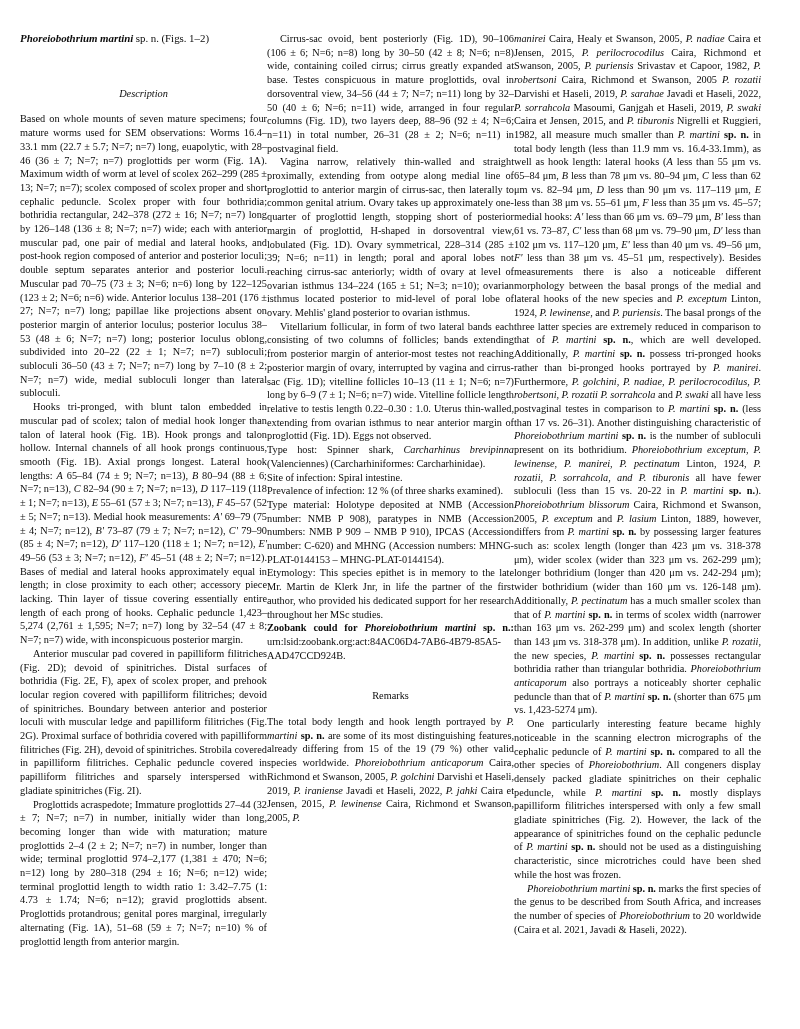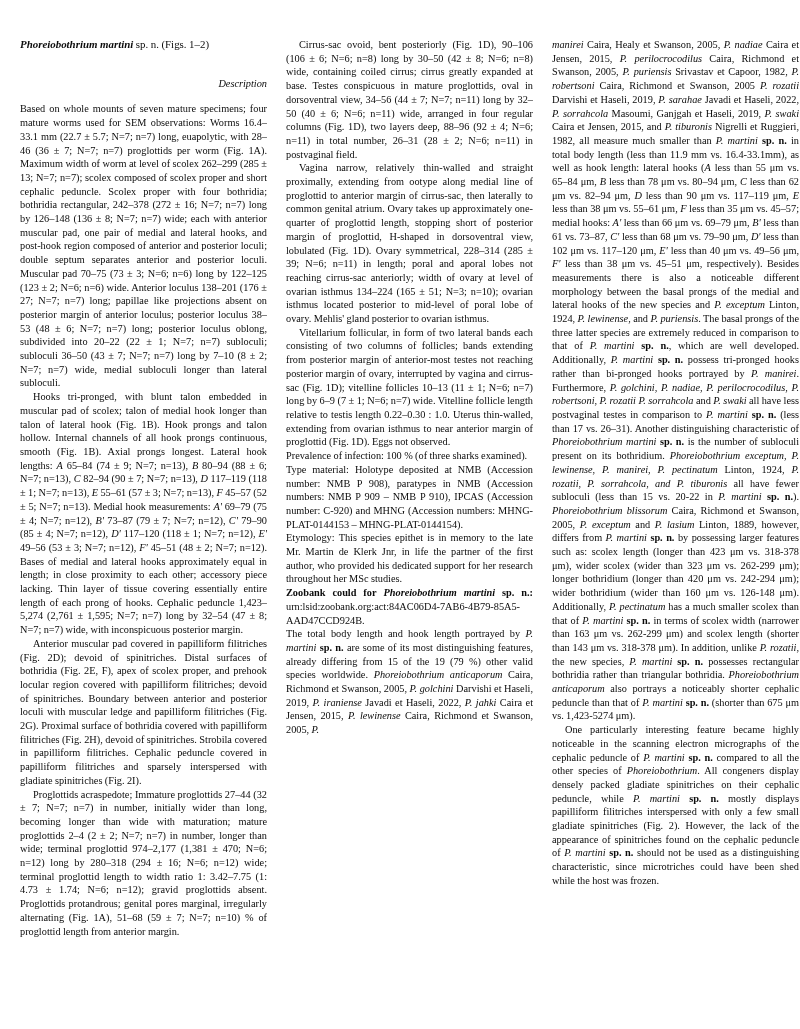--- a/index.html
+++ b/index.html
@@ -16,46 +16,46 @@
   }
   .page {
     position: relative;
     width: 800px;
     height: 1029px;
     background: #ffffff;
   }
   .columns {
     position: absolute;
     left: 20px;
-    top: 38px;
+    top: 32px;
     display: flex;
-    gap: 19px;
+    gap: 0;
   }
   .column {
     width: 247px;
     display: flex;
     flex-direction: column;
     font-size: 10.3px;
     line-height: 13.7px;
     text-align: justify;
     hyphens: auto;
     -webkit-hyphens: auto;
     word-spacing: -0.2px;
   }
   .column p { margin: 0; }
   p.para.indent { text-indent: 13px; }
   p.species-heading {
     font-size: 10.9px;
     margin-bottom: 14px;
     text-align: left;
   }
   p.section-heading {
-    margin-top: 11px;
+    margin-top: 27px;
     margin-bottom: 12px;
-    text-align: right;
+    text-align: center;
   }
   p.section-heading:first-child { margin-top: 0; }
   b { font-weight: bold; }
   i { font-style: italic; }
 </style>
 </head>
 <body>
 
 <div class="page">
   <div class="columns">
@@ -64,24 +64,28 @@
         <p class="section-heading"><i>Description</i></p>
         <p class="para">Based on whole mounts of seven mature specimens; four mature worms used for SEM observations: Worms 16.4–33.1 mm (22.7 ± 5.7; N=7; n=7) long, euapolytic, with 28–46 (36 ± 7; N=7; n=7) proglottids per worm (Fig. 1A). Maximum width of worm at level of scolex 262–299 (285 ± 13; N=7; n=7); scolex composed of scolex proper and short cephalic peduncle. Scolex proper with four bothridia; bothridia rectangular, 242–378 (272 ± 16; N=7; n=7) long by 126–148 (136 ± 8; N=7; n=7) wide; each with anterior muscular pad, one pair of medial and lateral hooks, and post-hook region composed of anterior and posterior loculi; double septum separates anterior and posterior loculi. Muscular pad 70–75 (73 ± 3; N=6; n=6) long by 122–125 (123 ± 2; N=6; n=6) wide. Anterior loculus 138–201 (176 ± 27; N=7; n=7) long; papillae like projections absent on posterior margin of anterior loculus; posterior loculus 38–53 (48 ± 6; N=7; n=7) long; posterior loculus oblong, subdivided into 20–22 (22 ± 1; N=7; n=7) subloculi; subloculi 36–50 (43 ± 7; N=7; n=7) long by 7–10 (8 ± 2; N=7; n=7) wide, medial subloculi longer than lateral subloculi.</p>
         <p class="para indent">Hooks tri-pronged, with blunt talon embedded in muscular pad of scolex; talon of medial hook longer than talon of lateral hook (Fig. 1B). Hook prongs and talon hollow. Internal channels of all hook prongs continuous, smooth (Fig. 1B). Axial prongs longest. Lateral hook lengths: <i>A</i> 65–84 (74 ± 9; N=7; n=13), <i>B</i> 80–94 (88 ± 6; N=7; n=13), <i>C</i> 82–94 (90 ± 7; N=7; n=13), <i>D</i> 117–119 (118 ± 1; N=7; n=13), <i>E</i> 55–61 (57 ± 3; N=7; n=13), <i>F</i> 45–57 (52 ± 5; N=7; n=13). Medial hook measurements: <i>A'</i> 69–79 (75 ± 4; N=7; n=12), <i>B'</i> 73–87 (79 ± 7; N=7; n=12), <i>C'</i> 79–90 (85 ± 4; N=7; n=12), <i>D'</i> 117–120 (118 ± 1; N=7; n=12), <i>E'</i> 49–56 (53 ± 3; N=7; n=12), <i>F'</i> 45–51 (48 ± 2; N=7; n=12). Bases of medial and lateral hooks approximately equal in length; in close proximity to each other; accessory piece lacking. Thin layer of tissue covering essentially entire length of each prong of hooks. Cephalic peduncle 1,423–5,274 (2,761 ± 1,595; N=7; n=7) long by 32–54 (47 ± 8; N=7; n=7) wide, with inconspicuous posterior margin.</p>
         <p class="para indent">Anterior muscular pad covered in papilliform filitriches (Fig. 2D); devoid of spinitriches. Distal surfaces of bothridia (Fig. 2E, F), apex of scolex proper, and prehook locular region covered with papilliform filitriches; devoid of spinitriches. Boundary between anterior and posterior loculi with muscular ledge and papilliform filitriches (Fig. 2G). Proximal surface of bothridia covered with papilliform filitriches (Fig. 2H), devoid of spinitriches. Strobila covered in papilliform filitriches. Cephalic peduncle covered in papilliform filitriches and sparsely interspersed with gladiate spinitriches (Fig. 2I).</p>
         <p class="para indent">Proglottids acraspedote; Immature proglottids 27–44 (32 ± 7; N=7; n=7) in number, initially wider than long, becoming longer than wide with maturation; mature proglottids 2–4 (2 ± 2; N=7; n=7) in number, longer than wide; terminal proglottid 974–2,177 (1,381 ± 470; N=6; n=12) long by 280–318 (294 ± 16; N=6; n=12) wide; terminal proglottid length to width ratio 1: 3.42–7.75 (1: 4.73 ± 1.74; N=6; n=12); gravid proglottids absent. Proglottids protandrous; genital pores marginal, irregularly alternating (Fig. 1A), 51–68 (59 ± 7; N=7; n=10) % of proglottid length from anterior margin.</p>
       </div>
     <div class="column">
         <p class="para indent">Cirrus-sac ovoid, bent posteriorly (Fig. 1D), 90–106 (106 ± 6; N=6; n=8) long by 30–50 (42 ± 8; N=6; n=8) wide, containing coiled cirrus; cirrus greatly expanded at base. Testes conspicuous in mature proglottids, oval in dorsoventral view, 34–56 (44 ± 7; N=7; n=11) long by 32–50 (40 ± 6; N=6; n=11) wide, arranged in four regular columns (Fig. 1D), two layers deep, 88–96 (92 ± 4; N=6; n=11) in total number, 26–31 (28 ± 2; N=6; n=11) in postvaginal field.</p>
         <p class="para indent">Vagina narrow, relatively thin-walled and straight proximally, extending from ootype along medial line of proglottid to anterior margin of cirrus-sac, then laterally to common genital atrium. Ovary takes up approximately one-quarter of proglottid length, stopping short of posterior margin of proglottid, H-shaped in dorsoventral view, lobulated (Fig. 1D). Ovary symmetrical, 228–314 (285 ± 39; N=6; n=11) in length; poral and aporal lobes not reaching cirrus-sac anteriorly; width of ovary at level of ovarian isthmus 134–224 (165 ± 51; N=3; n=10); ovarian isthmus located posterior to mid-level of poral lobe of ovary. Mehlis' gland posterior to ovarian isthmus.</p>
         <p class="para indent">Vitellarium follicular, in form of two lateral bands each consisting of two columns of follicles; bands extending from posterior margin of anterior-most testes not reaching posterior margin of ovary, interrupted by vagina and cirrus-sac (Fig. 1D); vitelline follicles 10–13 (11 ± 1; N=6; n=7) long by 6–9 (7 ± 1; N=6; n=7) wide. Vitelline follicle length relative to testis length 0.22–0.30 : 1.0. Uterus thin-walled, extending from ovarian isthmus to near anterior margin of proglottid (Fig. 1D). Eggs not observed.</p>
-        <p class="para">Prevalence of infection: 100 % (of three sharks examined).</p>
-        <p class="para">Type material: Holotype deposited at NMB (Accession number: NMB P 908), paratypes in NMB (Accession numbers: NMB P 909 – NMB P 910), IPCAS (Accession number: C-920) and MHNG (Accession numbers: MHNG-PLAT-0144153 – MHNG-PLAT-0144154).</p>
+        <p class="para">Type host: Spinner shark, <i>Carcharhinus brevipinna</i> (Valenciennes) (Carcharhiniformes: Carcharhinidae).</p>
+        <p class="para">Site of infection: Spiral intestine.</p>
+        <p class="para">Prevalence of infection: 12 % (of three sharks examined).</p>
+        <p class="para">Type material: Holotype deposited at NMB (Accession number: NMB P 908), paratypes in NMB (Accession numbers: NMB P 909 – NMB P 910), IPCAS (Accession number: C-620) and MHNG (Accession numbers: MHNG-PLAT-0144153 – MHNG-PLAT-0144154).</p>
         <p class="para">Etymology: This species epithet is in memory to the late Mr. Martin de Klerk Jnr, in life the partner of the first author, who provided his dedicated support for her research throughout her MSc studies.</p>
         <p class="para"><b>Zoobank could for</b> <b><i>Phoreiobothrium martini</i></b> <b>sp. n.:</b> urn:lsid:zoobank.org:act:84AC06D4-7AB6-4B79-85A5-AAD47CCD924B.</p>
+        <p class="section-heading">Remarks</p>
         <p class="para">The total body length and hook length portrayed by <i>P. martini</i> <b>sp. n.</b> are some of its most distinguishing features, already differing from 15 of the 19 (79 %) other valid species worldwide. <i>Phoreiobothrium anticaporum</i> Caira, Richmond et Swanson, 2005, <i>P. golchini</i> Darvishi et Haseli, 2019, <i>P. iraniense</i> Javadi et Haseli, 2022, <i>P. jahki</i> Caira et Jensen, 2015, <i>P. lewinense</i> Caira, Richmond et Swanson, 2005, <i>P.</i></p>
       </div>
     <div class="column">
         <p class="para"><i>manirei</i> Caira, Healy et Swanson, 2005, <i>P. nadiae</i> Caira et Jensen, 2015, <i>P. perilocrocodilus</i> Caira, Richmond et Swanson, 2005, <i>P. puriensis</i> Srivastav et Capoor, 1982, <i>P. robertsoni</i> Caira, Richmond et Swanson, 2005 <i>P. rozatii</i> Darvishi et Haseli, 2019, <i>P. sarahae</i> Javadi et Haseli, 2022, <i>P. sorrahcola</i> Masoumi, Ganjgah et Haseli, 2019, <i>P. swaki</i> Caira et Jensen, 2015, and <i>P. tiburonis</i> Nigrelli et Ruggieri, 1982, all measure much smaller than <i>P. martini</i> <b>sp. n.</b> in total body length (less than 11.9 mm vs. 16.4-33.1mm), as well as hook length: lateral hooks (<i>A</i> less than 55 μm vs. 65–84 μm, <i>B</i> less than 78 μm vs. 80–94 μm, <i>C</i> less than 62 μm vs. 82–94 μm, <i>D</i> less than 90 μm vs. 117–119 μm, <i>E</i> less than 38 μm vs. 55–61 μm, <i>F</i> less than 35 μm vs. 45–57; medial hooks: <i>A'</i> less than 66 μm vs. 69–79 μm, <i>B'</i> less than 61 vs. 73–87, <i>C'</i> less than 68 μm vs. 79–90 μm, <i>D'</i> less than 102 μm vs. 117–120 μm, <i>E'</i> less than 40 μm vs. 49–56 μm, <i>F'</i> less than 38 μm vs. 45–51 μm, respectively). Besides measurements there is also a noticeable different morphology between the basal prongs of the medial and lateral hooks of the new species and <i>P. exceptum</i> Linton, 1924, <i>P. lewinense</i>, and <i>P. puriensis</i>. The basal prongs of the three latter species are extremely reduced in comparison to that of <i>P. martini</i> <b>sp. n.</b>, which are well developed. Additionally, <i>P. martini</i> <b>sp. n.</b> possess tri-pronged hooks rather than bi-pronged hooks portrayed by <i>P. manirei</i>. Furthermore, <i>P. golchini</i>, <i>P. nadiae</i>, <i>P. perilocrocodilus</i>, <i>P. robertsoni</i>, <i>P. rozatii</i> <i>P. sorrahcola</i> and <i>P. swaki</i> all have less postvaginal testes in comparison to <i>P. martini</i> <b>sp. n.</b> (less than 17 vs. 26–31). Another distinguishing characteristic of <i>Phoreiobothrium martini</i> <b>sp. n.</b> is the number of subloculi present on its bothridium. <i>Phoreiobothrium exceptum</i>, <i>P. lewinense</i>, <i>P. manirei</i>, <i>P. pectinatum</i> Linton, 1924, <i>P. rozatii</i>, <i>P. sorrahcola</i>, <i>and P. tiburonis</i> all have fewer subloculi (less than 15 vs. 20-22 in <i>P. martini</i> <b>sp. n.</b>). <i>Phoreiobothrium blissorum</i> Caira, Richmond et Swanson, 2005, <i>P. exceptum</i> and <i>P. lasium</i> Linton, 1889, however, differs from <i>P. martini</i> <b>sp. n.</b> by possessing larger features such as: scolex length (longer than 423 μm vs. 318-378 μm), wider scolex (wider than 323 μm vs. 262-299 μm); longer bothridium (longer than 420 μm vs. 242-294 μm); wider bothridium (wider than 160 μm vs. 126-148 μm). Additionally, <i>P. pectinatum</i> has a much smaller scolex than that of <i>P. martini</i> <b>sp. n.</b> in terms of scolex width (narrower than 163 μm vs. 262-299 μm) and scolex length (shorter than 143 μm vs. 318-378 μm). In addition, unlike <i>P. rozatii</i>, the new species, <i>P. martini</i> <b>sp. n.</b> possesses rectangular bothridia rather than triangular bothridia. <i>Phoreiobothrium anticaporum</i> also portrays a noticeably shorter cephalic peduncle than that of <i>P. martini</i> <b>sp. n.</b> (shorter than 675 μm vs. 1,423-5274 μm).</p>
         <p class="para indent">One particularly interesting feature became highly noticeable in the scanning electron micrographs of the cephalic peduncle of <i>P. martini</i> <b>sp. n.</b> compared to all the other species of <i>Phoreiobothrium</i>. All congeners display densely packed gladiate spinitriches on their cephalic peduncle, while <i>P. martini</i> <b>sp. n.</b> mostly displays papilliform filitriches interspersed with only a few small gladiate spinitriches (Fig. 2). However, the lack of the appearance of spinitriches found on the cephalic peduncle of <i>P. martini</i> <b>sp. n.</b> should not be used as a distinguishing characteristic, since microtriches could have been shed while the host was frozen.</p>
+        <p class="para indent"><i>Phoreiobothrium martini</i> <b>sp. n.</b> marks the first species of the genus to be described from South Africa, and increases the number of species of <i>Phoreiobothrium</i> to 20 worldwide (Caira et al. 2021, Javadi &amp; Haseli, 2022).</p>
       </div>
   </div>
 </div>
 
 </body></html>

